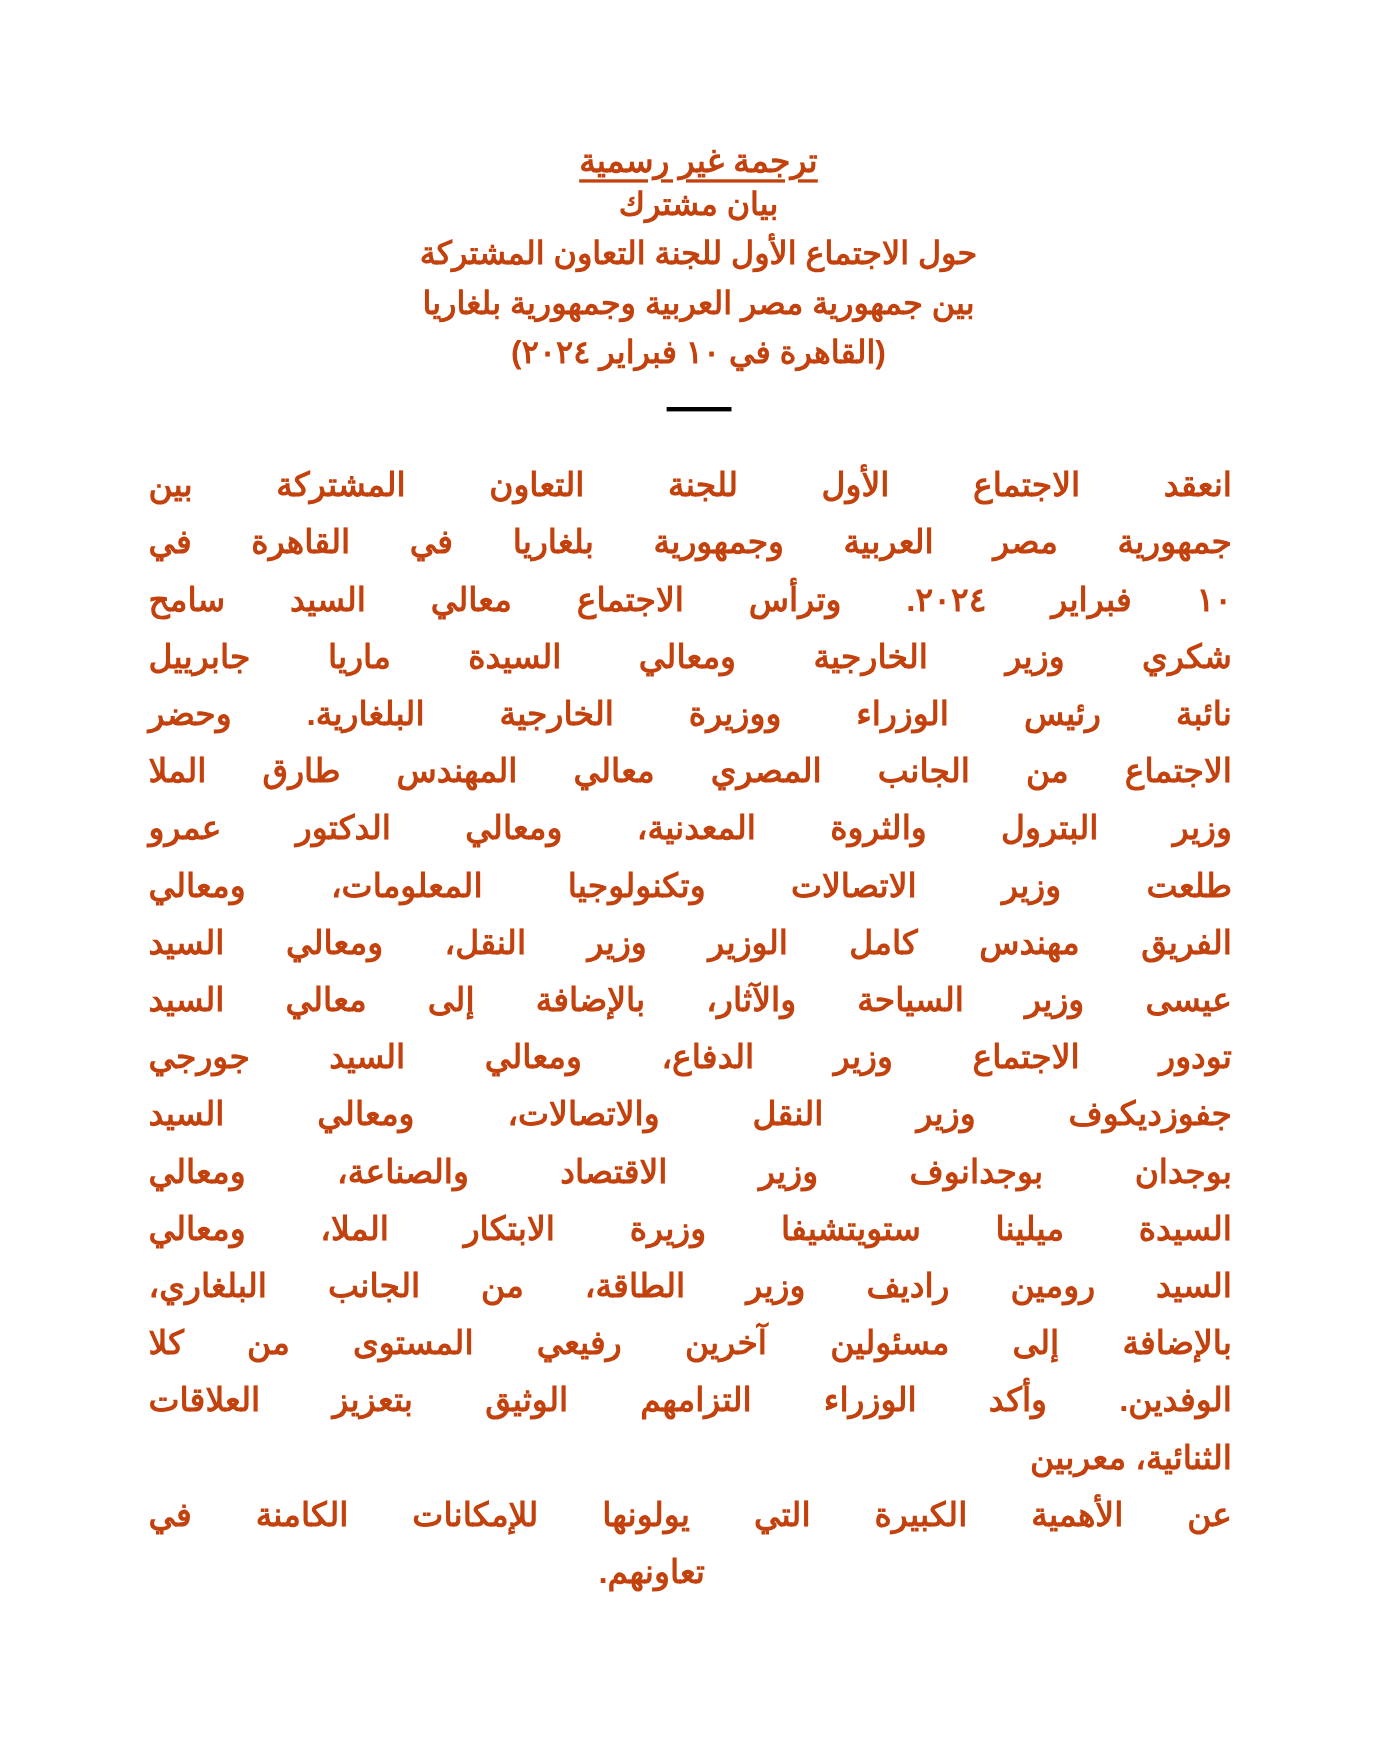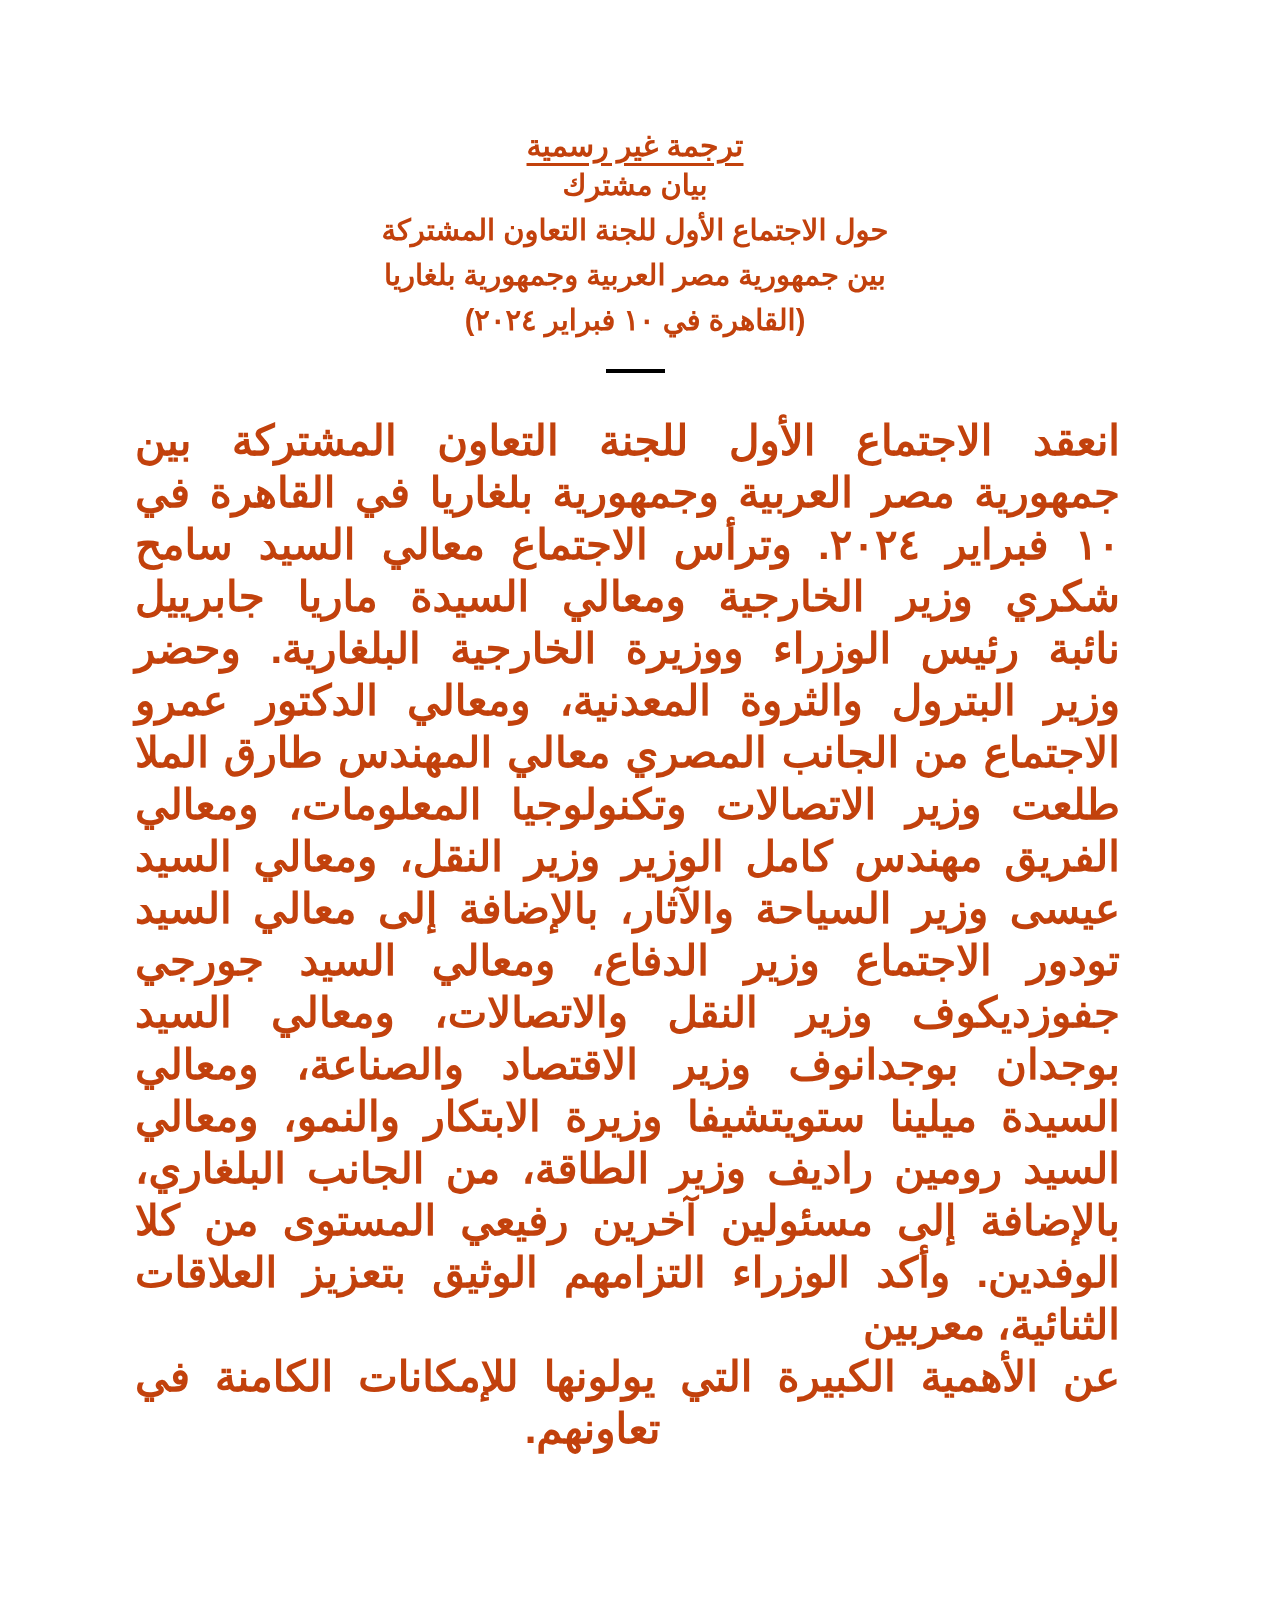--- a/index.html
+++ b/index.html
@@ -37,21 +37,21 @@
     height: 4px;
     background: #000000;
     margin: 26px auto 0 auto;
   }
   .body-paragraph {
     margin: 42px 135px 0 150px; 
   }
   
   .body-paragraph { margin-right: 150px; margin-left: 135px; }
   .line {
-    font-size: 42px;
+    font-size: 30px;
     font-weight: bold;
     line-height: 52px;
     white-space: normal;
   }
   .j {
     text-align: justify;
     text-align-last: justify;
     text-justify: inter-word;
   }
   .r {
@@ -77,29 +77,29 @@
   </div>
 
   <div class="divider-rule"></div>
 
   <div class="body-paragraph">
     <div class="line j">انعقد الاجتماع الأول للجنة التعاون المشتركة بين</div>
     <div class="line j">جمهورية مصر العربية وجمهورية بلغاريا في القاهرة في</div>
     <div class="line j">١٠ فبراير ٢٠٢٤. وترأس الاجتماع معالي السيد سامح</div>
     <div class="line j">شكري وزير الخارجية ومعالي السيدة ماريا جابرييل</div>
     <div class="line j">نائبة رئيس الوزراء ووزيرة الخارجية البلغارية. وحضر</div>
+    <div class="line j">الاجتماع من الجانب المصري معالي المهندس طارق الملا</div>
     <div class="line j">وزير البترول والثروة المعدنية، ومعالي الدكتور عمرو</div>
-    <div class="line j">الاجتماع من الجانب المصري معالي المهندس طارق الملا</div>
     <div class="line j">طلعت وزير الاتصالات وتكنولوجيا المعلومات، ومعالي</div>
     <div class="line j">الفريق مهندس كامل الوزير وزير النقل، ومعالي السيد</div>
     <div class="line j">عيسى وزير السياحة والآثار، بالإضافة إلى معالي السيد</div>
     <div class="line j">تودور الاجتماع وزير الدفاع، ومعالي السيد جورجي</div>
     <div class="line j">جفوزديكوف وزير النقل والاتصالات، ومعالي السيد</div>
     <div class="line j">بوجدان بوجدانوف وزير الاقتصاد والصناعة، ومعالي</div>
-    <div class="line j">السيدة ميلينا ستويتشيفا وزيرة الابتكار والنمو، ومعالي</div>
+    <div class="line j">السيدة ميلينا ستويتشيفا وزيرة الابتكار الملا، ومعالي</div>
     <div class="line j">السيد رومين راديف وزير الطاقة، من الجانب البلغاري،</div>
     <div class="line j">بالإضافة إلى مسئولين آخرين رفيعي المستوى من كلا</div>
     <div class="line j">الوفدين. وأكد الوزراء التزامهم الوثيق بتعزيز العلاقات</div>
     <div class="line r">الثنائية، معربين</div>
     <div class="line j">عن الأهمية الكبيرة التي يولونها للإمكانات الكامنة في</div>
     <div class="line ri">تعاونهم.</div>
   </div>
 
 </div>
 

